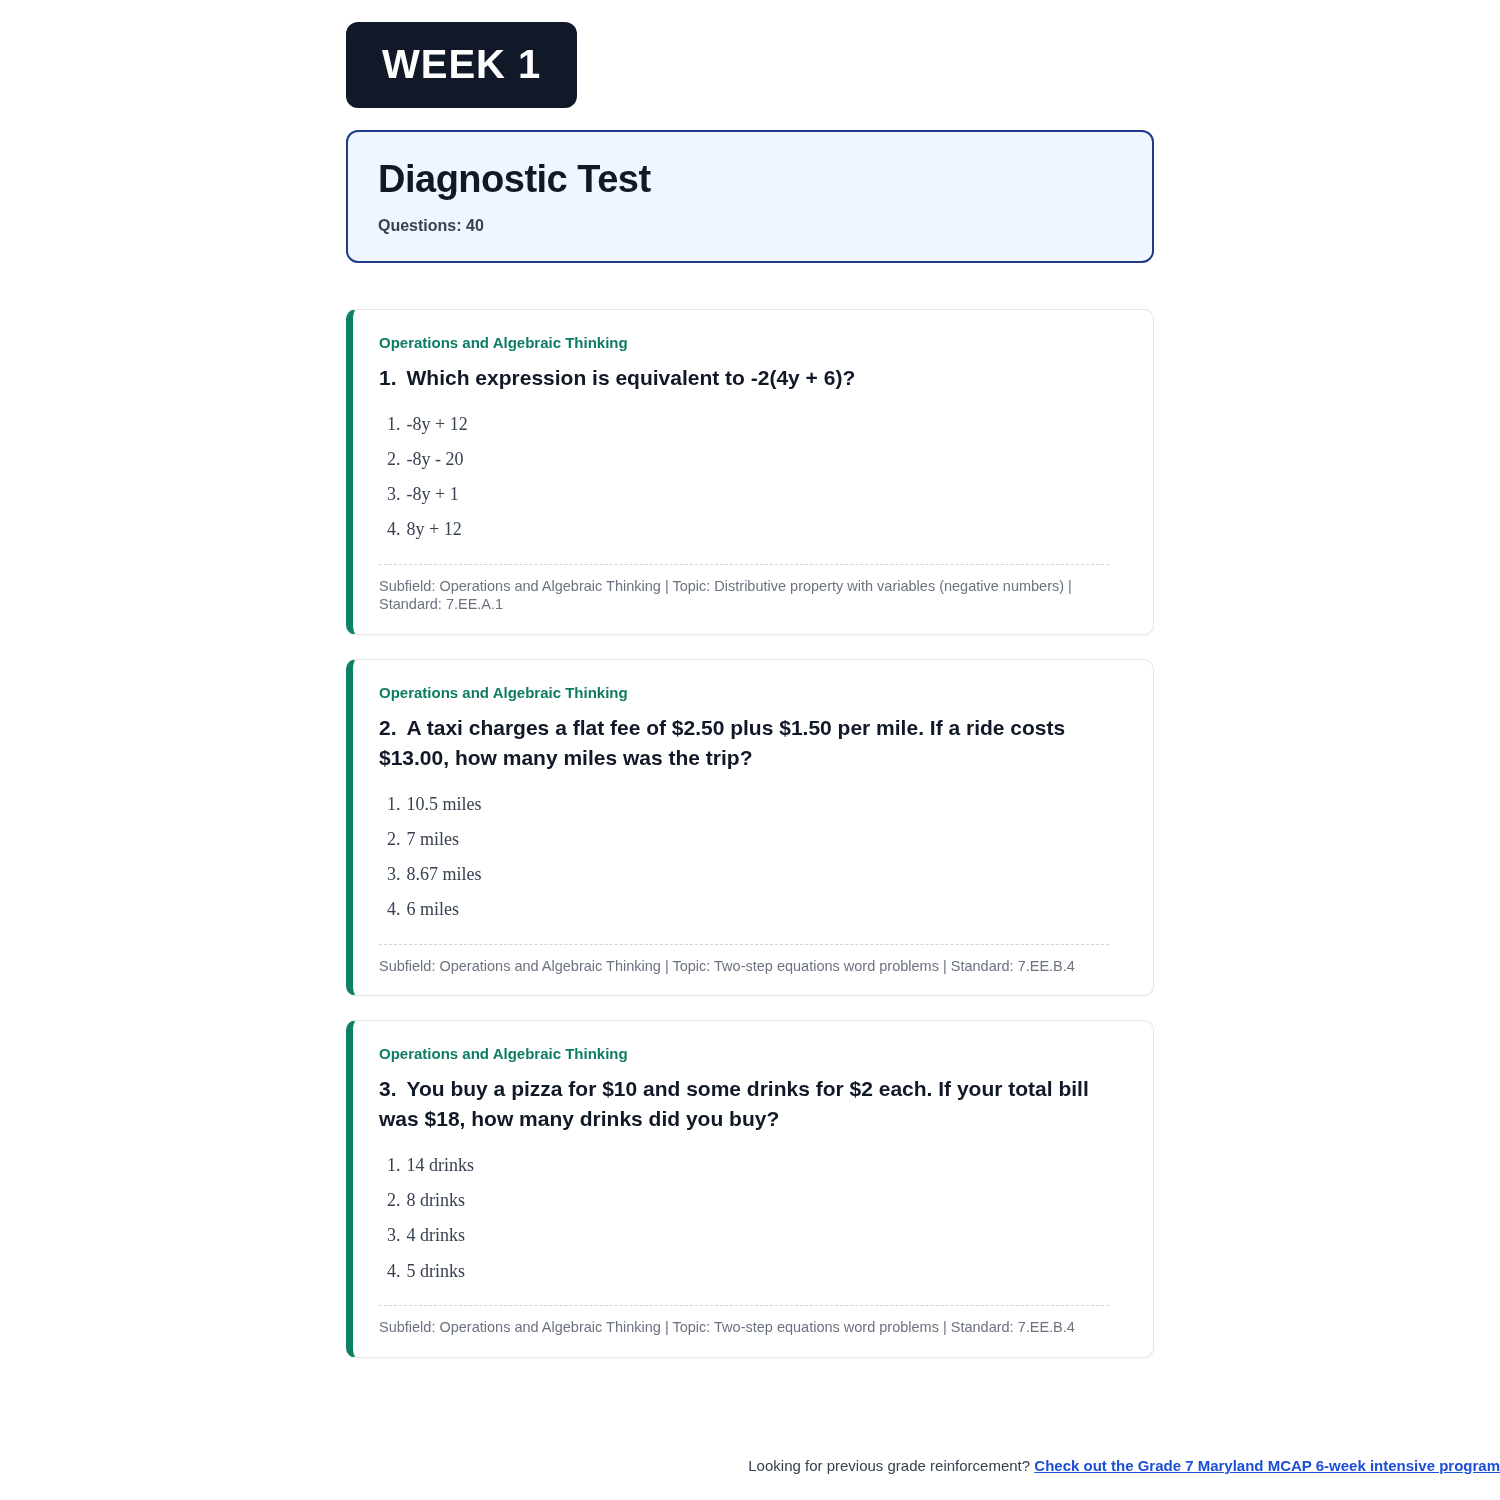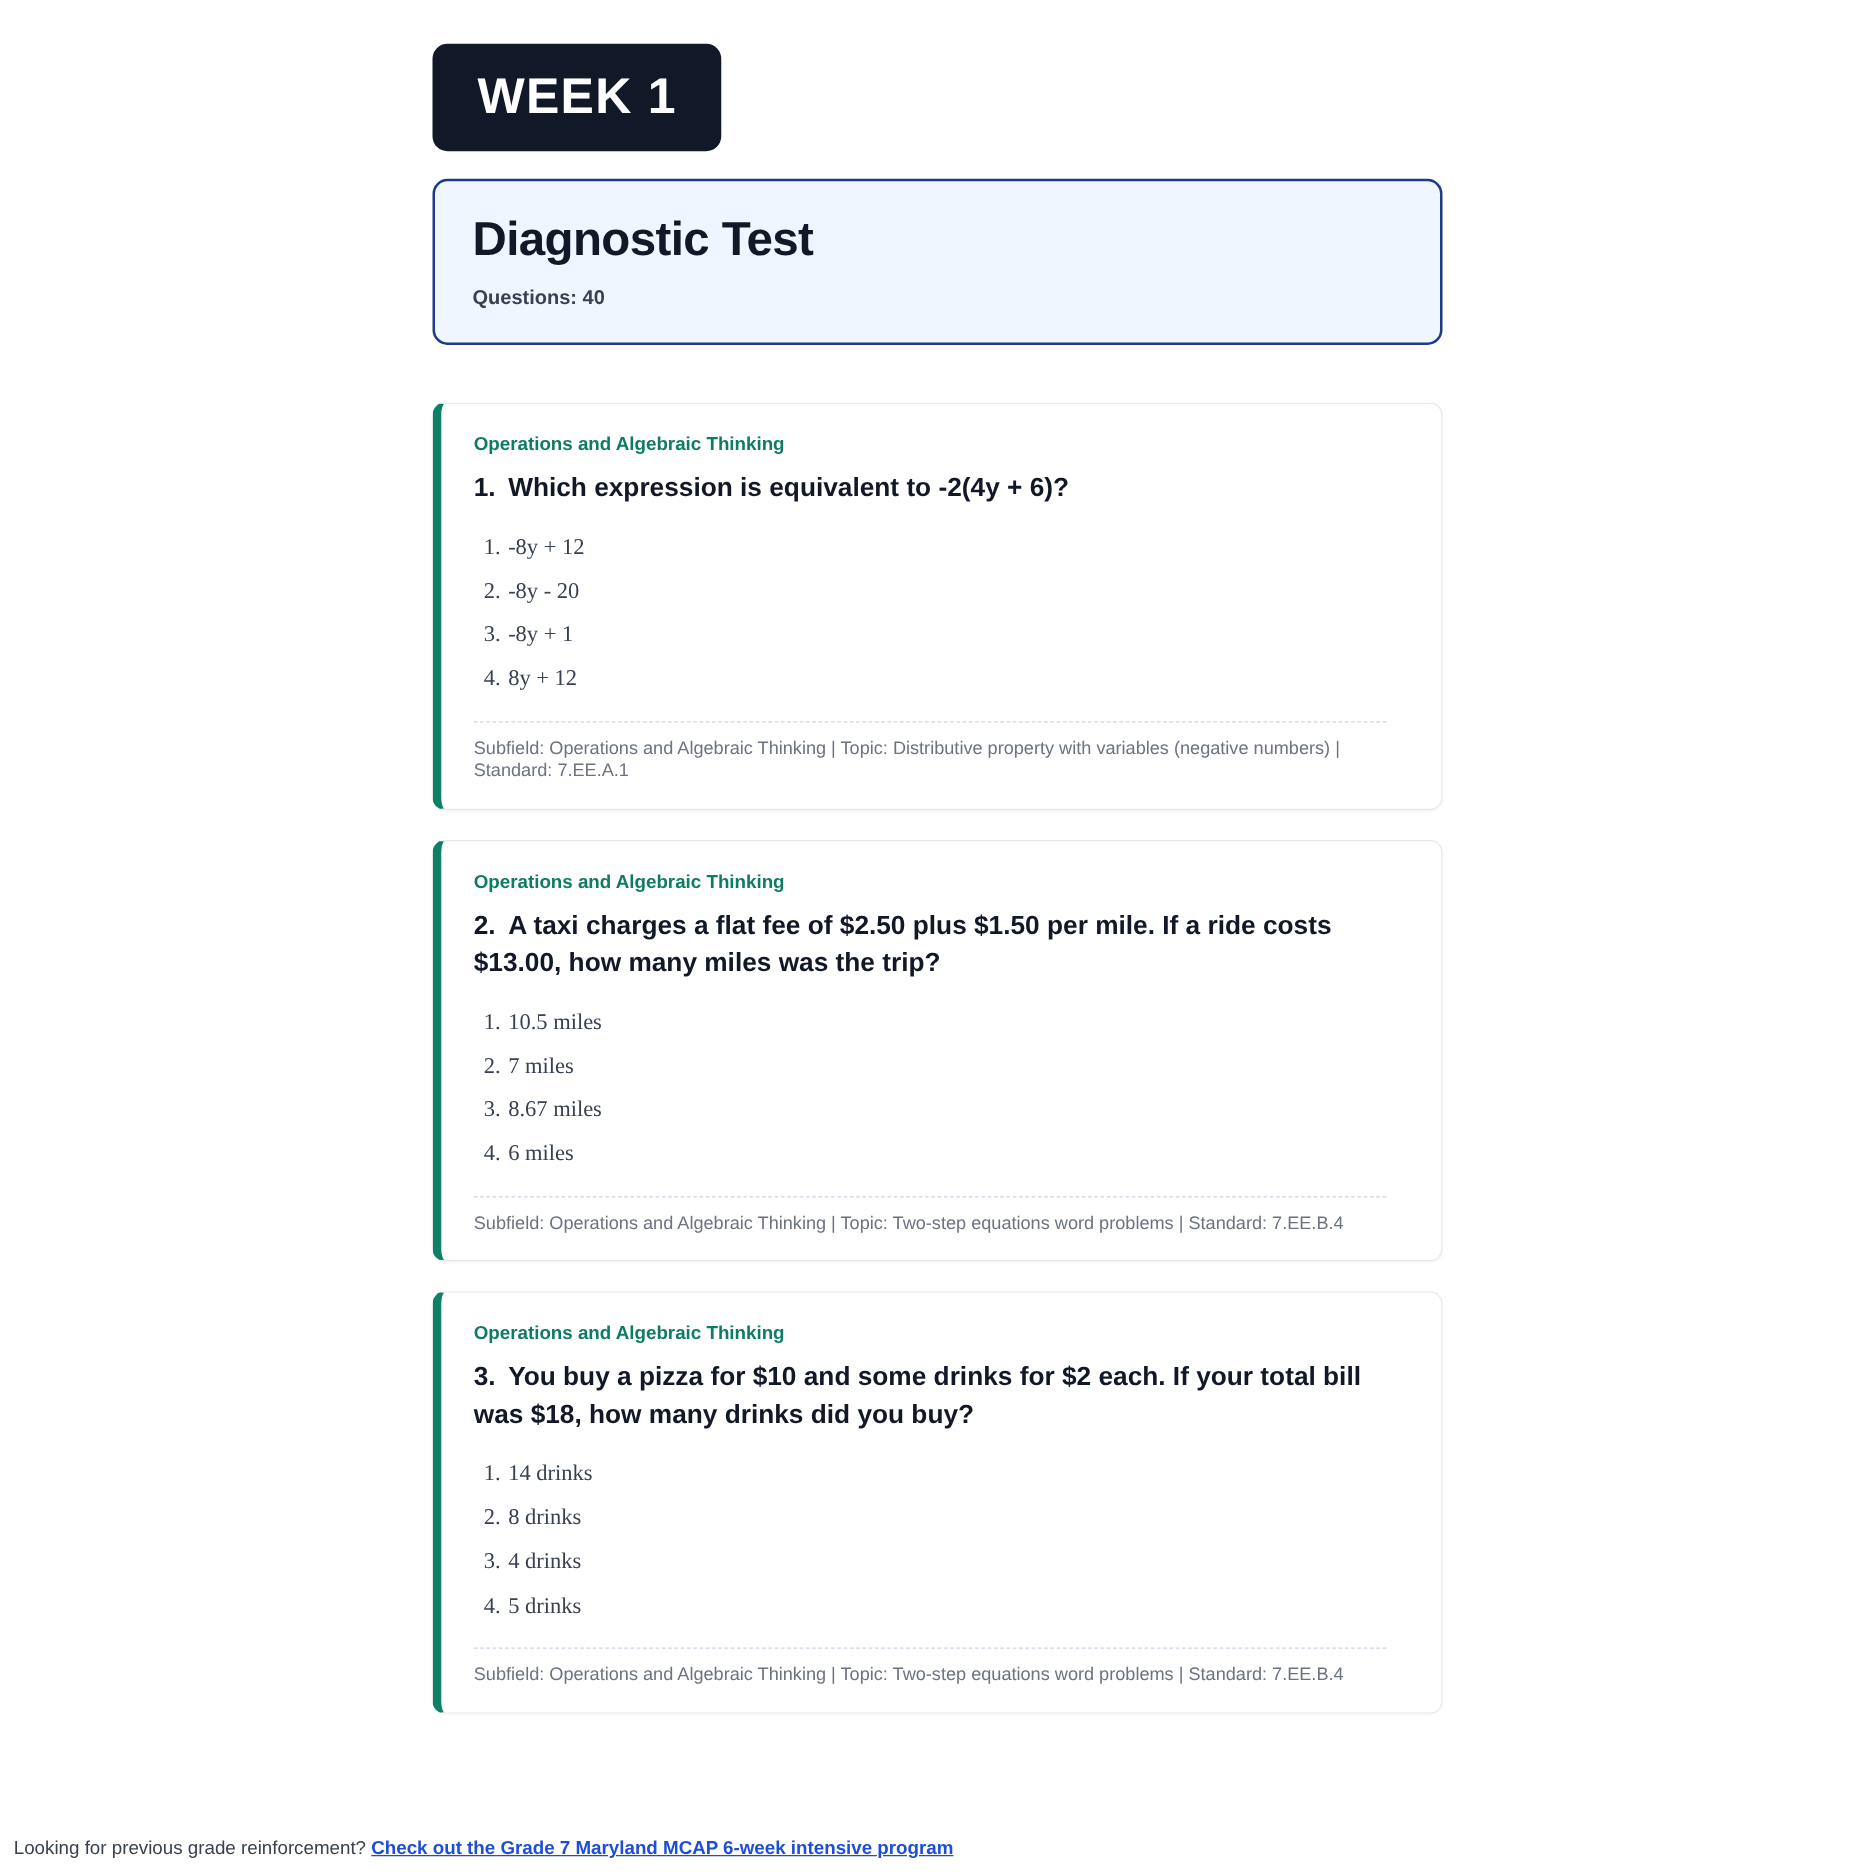--- a/index.html
+++ b/index.html
@@ -12,21 +12,21 @@
     font-family: "Liberation Sans", sans-serif;
   }
   .page {
     position: relative;
     width: 1500px;
     height: 1500px;
     padding: 0;
   }
   .content {
     width: 808px;
-    margin: 13px auto;
+    margin: 0 auto;
     padding-top: 22px;
   }
 
   
   .week-badge {
     display: inline-block;
     background: #111827;
     color: #ffffff;
     font-size: 40px;
     font-weight: bold;
@@ -106,21 +106,21 @@
     color: #6b7280;
     line-height: 1.3;
   }
 
   
   .footer {
     position: absolute;
     left: 11px;
     right: 0;
     bottom: 26px;
-    text-align: left;
+    text-align: right;
     font-size: 15px;
     color: #374151;
   }
   .footer a {
     color: #1d4ed8;
     font-weight: bold;
     text-decoration: underline;
   }
 </style>
 </head>

